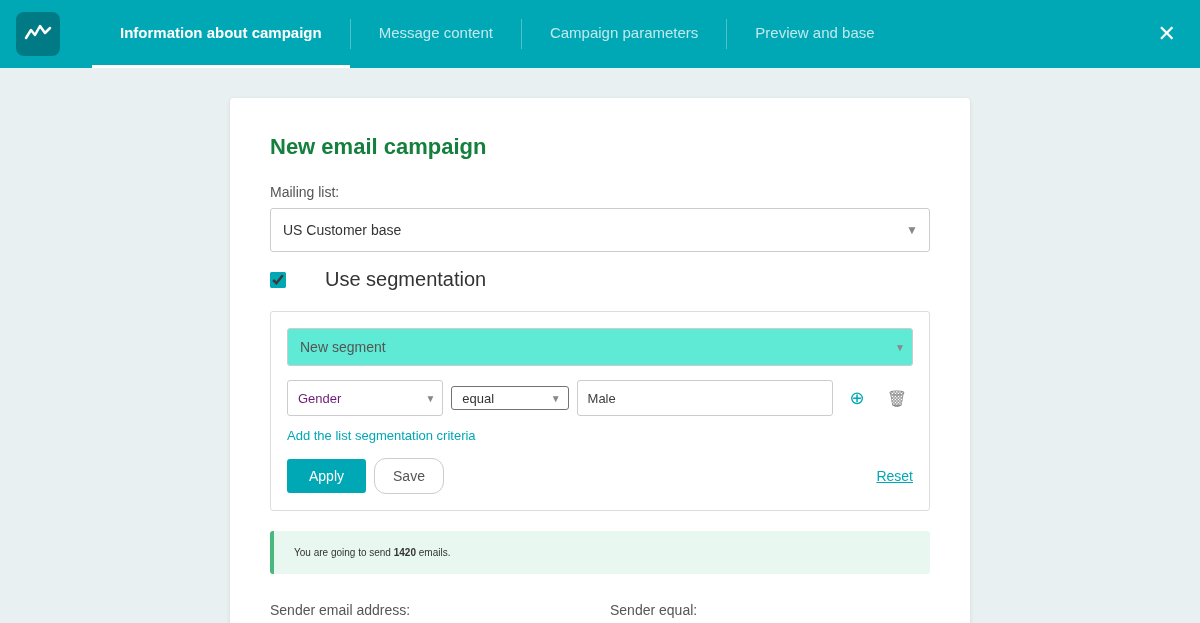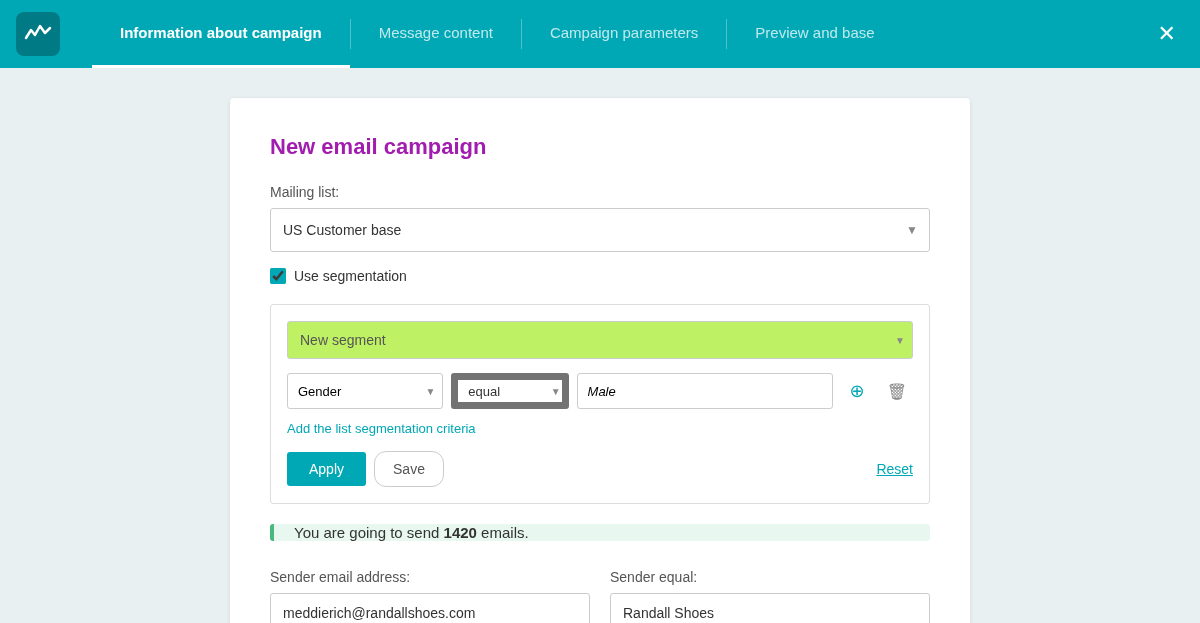--- a/index.html
+++ b/index.html
@@ -72,21 +72,21 @@
     .card {
       background: #fff;
       border-radius: 4px;
       width: 740px;
       padding: 36px 40px 36px 40px;
       box-shadow: 0 1px 4px rgba(0,0,0,0.1);
     }
     .card-title {
       font-size: 22px;
       font-weight: 600;
-      color: #a21caf;
+      color: #15803d;
       margin-bottom: 24px;
     }
     .field-label {
       font-size: 14px;
       color: #555;
       margin-bottom: 8px;
       font-weight: 500;
     }
     .select-wrapper {
       position: relative;
@@ -121,22 +121,23 @@
       gap: 8px;
       margin-bottom: 20px;
     }
     .checkbox-row input[type=checkbox] {
       width: 16px;
       height: 16px;
       accent-color: #00a8b5;
       cursor: pointer;
     }
     .checkbox-label {
-      font-size: 14px;
-      color: #333;
+      font-size: 20px;
+      color: #333;
+      margin-left: 31px;
     }
 
     
     .segment-box {
       border: 1px solid #ddd;
       border-radius: 3px;
       padding: 16px;
       margin-bottom: 20px;
       background: #fff;
     }
@@ -146,21 +147,21 @@
     }
     .segment-select {
       width: 100%;
       height: 38px;
       border: 1px solid #ccc;
       border-radius: 3px;
       padding: 0 36px 0 12px;
       font-size: 14px;
       color: #555;
       appearance: none;
-      background: #bef264;
+      background: #5eead4;
       cursor: pointer;
     }
     .segment-row {
       display: flex;
       align-items: center;
       gap: 8px;
     }
     .segment-field-select {
       flex: 2;
       height: 36px;
@@ -182,22 +183,21 @@
       flex: 1.5;
       position: relative;
     }
     .segment-val {
       flex: 3;
       height: 36px;
       border: 1px solid #ccc;
       border-radius: 3px;
       padding: 0 10px;
       font-size: 13px;
-      color: #000000;
-      font-style: italic;
+      color: #404040;
     }
     .small-arrow {
       position: absolute;
       right: 8px;
       top: 50%;
       transform: translateY(-50%);
       pointer-events: none;
       color: #888;
       font-size: 10px;
     }
@@ -259,24 +259,24 @@
       color: #00a8b5;
       font-size: 14px;
       cursor: pointer;
       text-decoration: underline;
     }
 
     
     .info-banner {
       background: #e8f8f0;
       border-left: 4px solid #48b87e;
-      padding: 0 20px;
+      padding: 16px 20px;
       border-radius: 3px;
       margin-bottom: 28px;
-      font-size: 15px;
+      font-size: 10px;
       color: #333;
     }
     .info-banner strong { font-weight: 700; }
 
     
     .sender-row {
       display: flex;
       gap: 20px;
       align-items: flex-start;
     }
@@ -350,29 +350,29 @@
       <div class="segment-select-wrapper">
         <select class="segment-select">
           <option>New segment</option>
         </select>
         <span class="small-arrow">▼</span>
       </div>
 
       
       <div class="segment-row">
         <div class="segment-field-wrapper">
-          <select class="segment-field-select" style="width:100%;height:36px;border:1px solid #ccc;border-radius:3px;padding:0 28px 0 10px;font-size:13px;color:#000000;appearance:none;background:#fff;cursor:pointer;">
+          <select class="segment-field-select" style="width:100%;height:36px;border:1px solid #ccc;border-radius:3px;padding:0 28px 0 10px;font-size:13px;color:#701a75;appearance:none;background:#fff;cursor:pointer;">
             <option>Gender</option>
             <option>Age</option>
             <option>Location</option>
           </select>
           <span class="small-arrow">▼</span>
         </div>
         <div class="segment-op-wrapper">
-          <select class="segment-field-select" style="width:100%;height:36px;border:7px solid #737373;border-radius:3px;padding:0 28px 0 10px;font-size:13px;color:#333;appearance:none;background:#fff;cursor:pointer;">
+          <select class="segment-field-select" style="width:100%;height:24px;border:1px solid #737373;border-radius:3px;padding:0 28px 0 10px;font-size:13px;color:#333;appearance:none;background:#fff;cursor:pointer;">
             <option>equal</option>
             <option>not equal</option>
             <option>contains</option>
           </select>
           <span class="small-arrow">▼</span>
         </div>
         <input class="segment-val" type="text" value="Male" style="">
         <button class="icon-btn add" title="Add">
           <span>⊕</span>
         </button>

